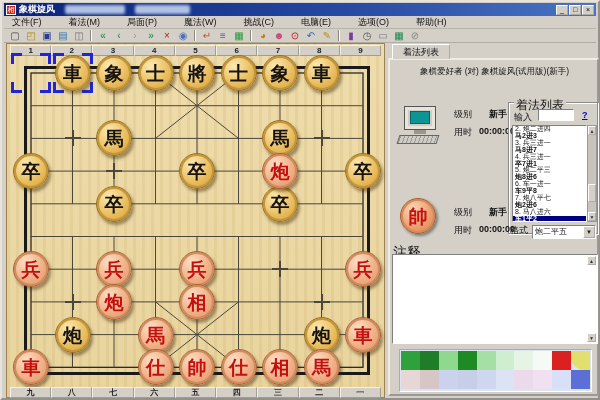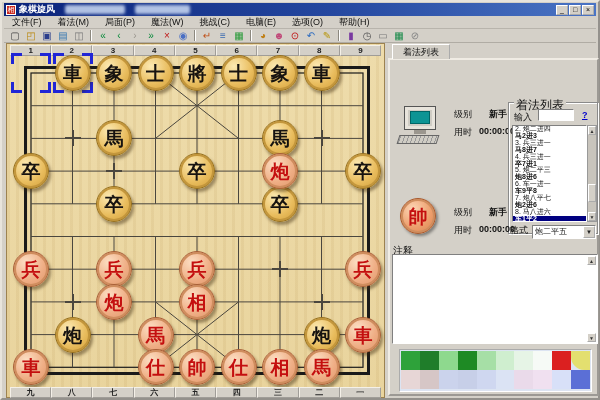--- a/index.html
+++ b/index.html
@@ -16,21 +16,21 @@
     color:#fff; font-size:7px; line-height:8px; text-align:center; margin-right:3px; flex:none;}
   #title-text { color:#fff; font-size:9px; font-weight:bold; white-space:nowrap; }
   .blur-patch { height:9px; border-radius:2px; background:rgba(205,220,245,.85);
     filter:blur(1.5px); margin-left:10px; }
   #winbtns { margin-left:auto; display:flex; gap:1px; }
   .winbtn { width:12px; height:10px; background:#d4d0c8; border:1px outset #fff;
     font-size:7px; line-height:8px; text-align:center; color:#000; }
 
   
   #menubar { position:absolute; left:2px; top:14px; right:2px; height:13px;
-    background:#d4d0c8; display:flex; align-items:center; border-bottom:1px solid #b8b4ac;}
+    background:#d4d0c8; display:flex; align-items:center; border-bottom:1px solid #b8b4ac;gap:11px;}
   .menu-item { font-size:9px; padding:0 8px; color:#111; white-space:nowrap; }
 
   
   #toolbar { position:absolute; left:2px; top:27px; right:2px; height:14px;
     background:#d4d0c8; display:flex; align-items:center; padding-left:3px;
     border-bottom:1px solid #b0aca4; }
   .tbtn { width:16px; height:13px; font-size:10px; line-height:12px; text-align:center;
     border:1px solid transparent; flex:none; }
   .tbtn.disabled { color:#9a968e !important; }
   .tsep { width:2px; height:11px; border-left:1px solid #8c887f; border-right:1px solid #fff;
@@ -131,21 +131,21 @@
   #mv-thumb { position:absolute; left:0; top:58px; width:8px; height:18px;
     background:#d4d0c8; border:1px outset #fff; }
 
   #format-label { position:absolute; left:508px; top:222px; font-size:9px; color:#111; }
   #format-combo { position:absolute; left:530px; top:223px; width:64px; height:14px;
     background:#fff; border:1px solid; border-color:#808080 #fff #fff #808080;
     font-size:8px; line-height:12px; padding-left:2px; color:#111; white-space:nowrap; overflow:hidden;}
   #format-drop { position:absolute; right:0; top:0; width:12px; height:12px; background:#d4d0c8;
     border:1px outset #fff; font-size:6px; text-align:center; line-height:11px; color:#222; }
 
-  #notes-label { position:absolute; left:391px; top:242px; font-size:10px; color:#111; }
+  #notes-label { position:absolute; left:391px; top:242px; font-size:14px; color:#111; }
   #notes-area { position:absolute; left:390px; top:252px; width:206px; height:90px;
     background:#fff; border:1px solid; border-color:#808080 #fff #fff #808080; }
   #notes-sb-up { position:absolute; right:1px; top:1px; }
   #notes-sb-dn { position:absolute; right:1px; bottom:1px; }
   .mini-arrow { width:9px; height:9px; background:#d4d0c8; border:1px outset #fff;
     font-size:5px; text-align:center; line-height:8px; color:#333; }
 
   #palette { position:absolute; left:397px; top:347px; width:193px; height:43px;
     background:#dce4f2; border:1px inset #fff; padding:1px; }
   .pal-row { display:flex; height:19px; }
@@ -310,20 +310,21 @@
         <div class="col-label">四</div>
         <div class="col-label">三</div>
         <div class="col-label">二</div>
         <div class="col-label">一</div>
       </div>
   </div>
 
   <div id="panel-tab">着法列表</div>
   <div id="panel-box"></div>
 
+  <div id="players-line">象棋爱好者 (对) 象棋旋风(试用版)(新手)</div>
 
   <div id="computer-icon">
     <div id="monitor-screen">
       <div id="monitor-inner"></div>
     </div>
     <div id="monitor-stand"></div>
     <div id="monitor-kbd"></div>
   </div>
 
   <span class="lvl-label" style="left:452px;top:106px">级别</span>

